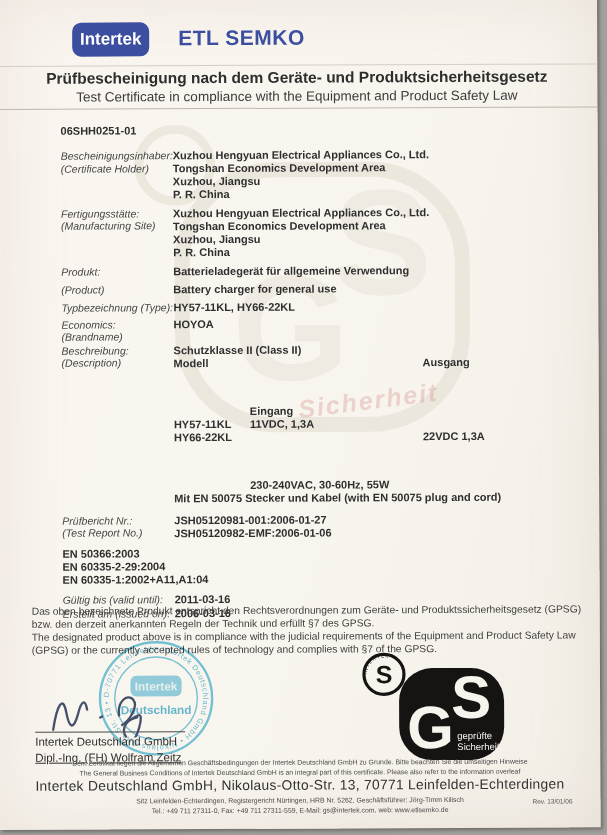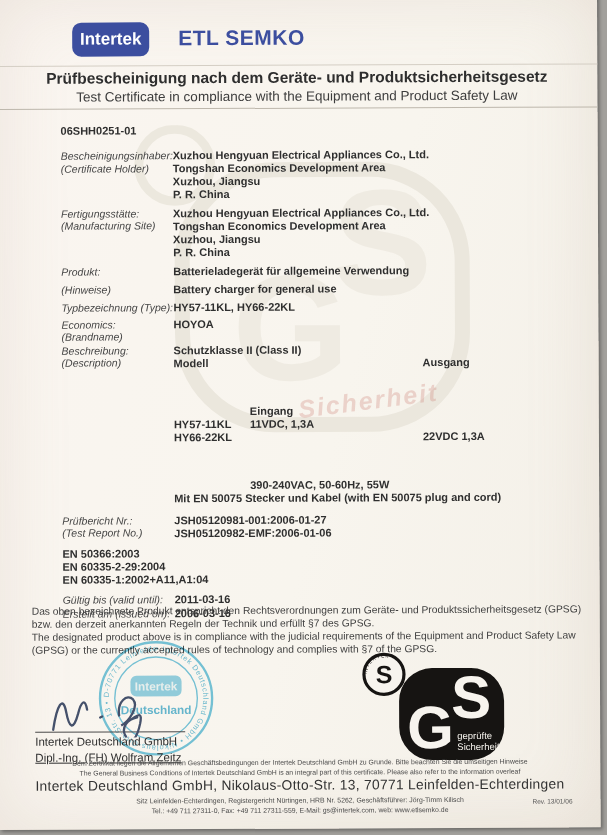--- a/index.html
+++ b/index.html
@@ -133,21 +133,21 @@
       <div class="lbl">
         <div>Produkt:</div>
       </div>
       <div class="val">
         <div>Batterieladegerät für allgemeine Verwendung</div>
       </div>
     </div>
 
     <div class="row mb5">
       <div class="lbl">
-        <div>(Hinweise)</div>
+        <div>(Product)</div>
       </div>
       <div class="val">
         <div>Battery charger for general use</div>
       </div>
     </div>
 
     <div class="row mb4">
       <div class="lbl">
         <div>Typbezeichnung (Type):</div>
       </div>
@@ -177,21 +177,21 @@
           <span class="dt-c1">Modell</span>
           <span class="dt-c2">Eingang</span>
           <span class="dt-c3">Ausgang</span>
         </div>
         <div class="dt-row">
           <span class="dt-c1">HY57-11KL</span>
           <span class="dt-c3">11VDC, 1,3A</span>
         </div>
         <div class="dt-row">
           <span class="dt-c1">HY66-22KL</span>
-          <span class="dt-c2">390-240VAC, 50-60Hz, 55W</span>
+          <span class="dt-c2">230-240VAC, 30-60Hz, 55W</span>
           <span class="dt-c3">22VDC 1,3A</span>
         </div>
         <div>Mit EN 50075 Stecker und Kabel (with EN 50075 plug and cord)</div>
       </div>
     </div>
 
     <div class="row mb7">
       <div class="lbl">
         <div>Prüfbericht Nr.:</div>
         <div>(Test Report No.)</div>

